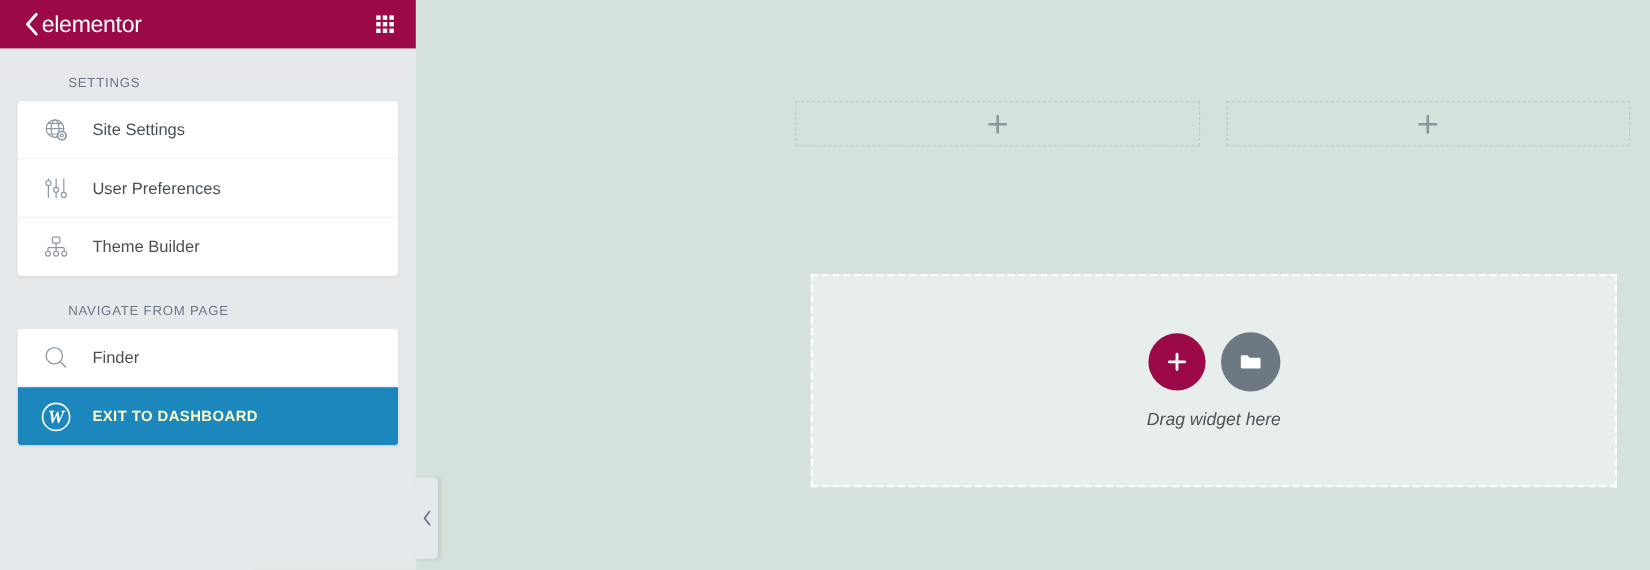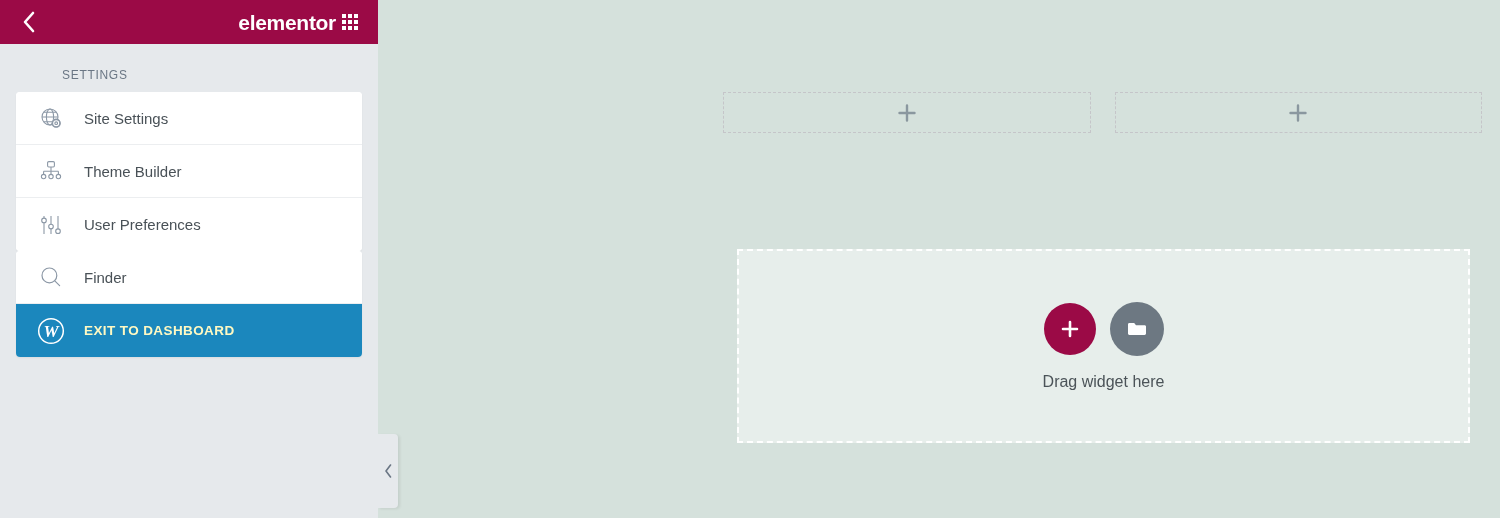--- a/index.html
+++ b/index.html
@@ -46,24 +46,24 @@
     height: 30px;
     display: flex;
     align-items: center;
     justify-content: center;
     cursor: pointer;
   }
   .hdr-back svg { display: block; }
 
   .hdr-logo {
     flex: 1;
-    text-align: right;
+    text-align: left;
     color: #ffffff;
     font-size: 21px;
-    font-weight: bold;
+    font-weight: normal;
     letter-spacing: -0.3px;
     line-height: 1;
     margin-left: -6px;
   }
 
   .hdr-grid {
     width: 28px;
     height: 28px;
     display: flex;
     align-items: center;
@@ -219,20 +219,21 @@
     align-items: center;
     justify-content: center;
     cursor: pointer;
   }
   .dz-btn.add { background: #9b0a46; }
   .dz-btn.folder { background: #6d7882; width: 54px; height: 54px; }
   .dz-btn svg { display: block; }
 
   .dz-text {
     font-size: 16px;
+    font-style: italic;
     color: #4b5358;
     line-height: 1;
   }
 </style>
 </head>
 <body>
 
 <div id="app">
 
   <div id="sidebar">
@@ -272,54 +273,55 @@
               <ellipse cx="11" cy="11" rx="3.6" ry="8"></ellipse>
               <line x1="3" y1="11" x2="19" y2="11"></line>
               <line x1="4.6" y1="6.2" x2="17.4" y2="6.2"></line>
               <line x1="4.6" y1="15.8" x2="17.4" y2="15.8"></line>
               <circle cx="17.2" cy="17.2" r="4.1" fill="#ffffff"></circle>
               <circle cx="17.2" cy="17.2" r="3.6"></circle>
               <circle cx="17.2" cy="17.2" r="1.35"></circle>
             </svg>
           </span>
           <span class="mi-label">Site Settings</span>
+        </div>
+
+        <div class="menu-item">
+          <span class="mi-icon">
+            <svg width="24" height="24" viewBox="0 0 24 24" fill="none" stroke="#8c98a6" stroke-width="1.1">
+              <line x1="5" y1="3" x2="5" y2="21"></line>
+              <line x1="12" y1="3" x2="12" y2="21"></line>
+              <line x1="19" y1="3" x2="19" y2="21"></line>
+              <circle cx="5" cy="7.4" r="2.3" fill="#ffffff"></circle>
+              <circle cx="12" cy="13.6" r="2.3" fill="#ffffff"></circle>
+              <circle cx="19" cy="18.2" r="2.3" fill="#ffffff"></circle>
+            </svg>
+          </span>
+          <span class="mi-label">User Preferences</span>
         </div>
 
         <div class="menu-item">
           <span class="mi-icon">
             <svg width="24" height="24" viewBox="0 0 24 24" fill="none" stroke="#8c98a6" stroke-width="1.1">
               <rect x="8.6" y="2.6" width="6.8" height="5.4" rx="1.2"></rect>
               <line x1="12" y1="8" x2="12" y2="12.2"></line>
               <line x1="4.6" y1="12.2" x2="19.4" y2="12.2"></line>
               <line x1="4.6" y1="12.2" x2="4.6" y2="15.4"></line>
               <line x1="12" y1="12.2" x2="12" y2="15.4"></line>
               <line x1="19.4" y1="12.2" x2="19.4" y2="15.4"></line>
               <circle cx="4.6" cy="17.6" r="2.2"></circle>
               <circle cx="12" cy="17.6" r="2.2"></circle>
               <circle cx="19.4" cy="17.6" r="2.2"></circle>
             </svg>
           </span>
           <span class="mi-label">Theme Builder</span>
         </div>
-
-        <div class="menu-item">
-          <span class="mi-icon">
-            <svg width="24" height="24" viewBox="0 0 24 24" fill="none" stroke="#8c98a6" stroke-width="1.1">
-              <line x1="5" y1="3" x2="5" y2="21"></line>
-              <line x1="12" y1="3" x2="12" y2="21"></line>
-              <line x1="19" y1="3" x2="19" y2="21"></line>
-              <circle cx="5" cy="7.4" r="2.3" fill="#ffffff"></circle>
-              <circle cx="12" cy="13.6" r="2.3" fill="#ffffff"></circle>
-              <circle cx="19" cy="18.2" r="2.3" fill="#ffffff"></circle>
-            </svg>
-          </span>
-          <span class="mi-label">User Preferences</span>
-        </div>
-      </div>
-
+      </div>
+
+      <div class="section-label">NAVIGATE FROM PAGE</div>
 
       <div class="menu-card">
 
         <div class="menu-item">
           <span class="mi-icon">
             <svg width="24" height="24" viewBox="0 0 24 24" fill="none" stroke="#8c98a6" stroke-width="1.2">
               <circle cx="10.4" cy="10.4" r="7.4"></circle>
               <line x1="15.8" y1="15.8" x2="20.6" y2="20.6" stroke-linecap="round"></line>
             </svg>
           </span>

